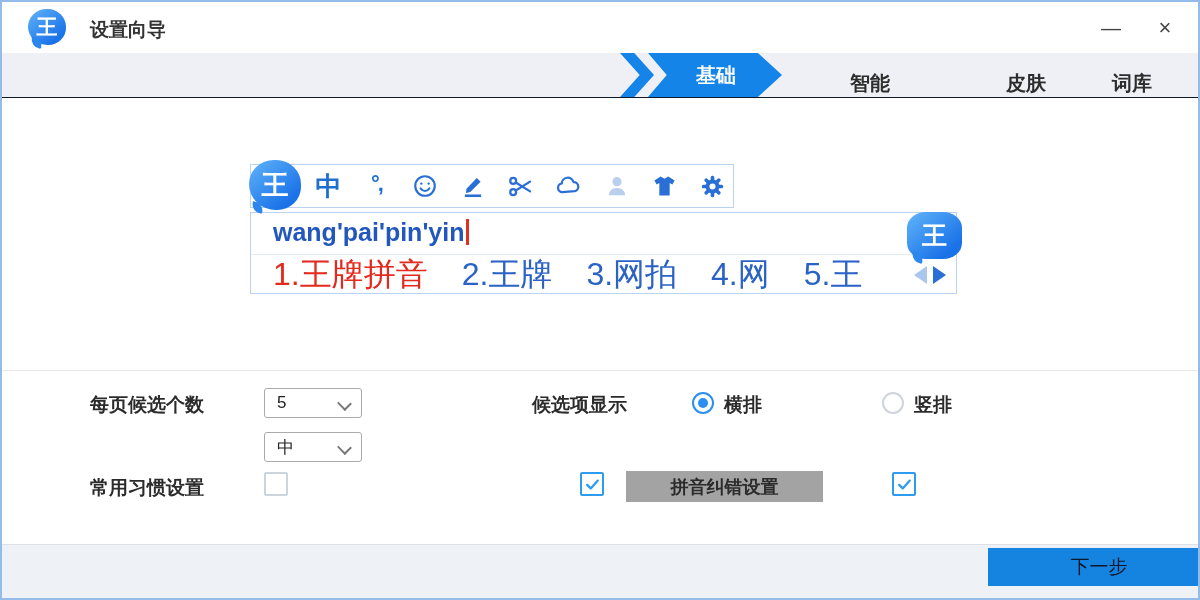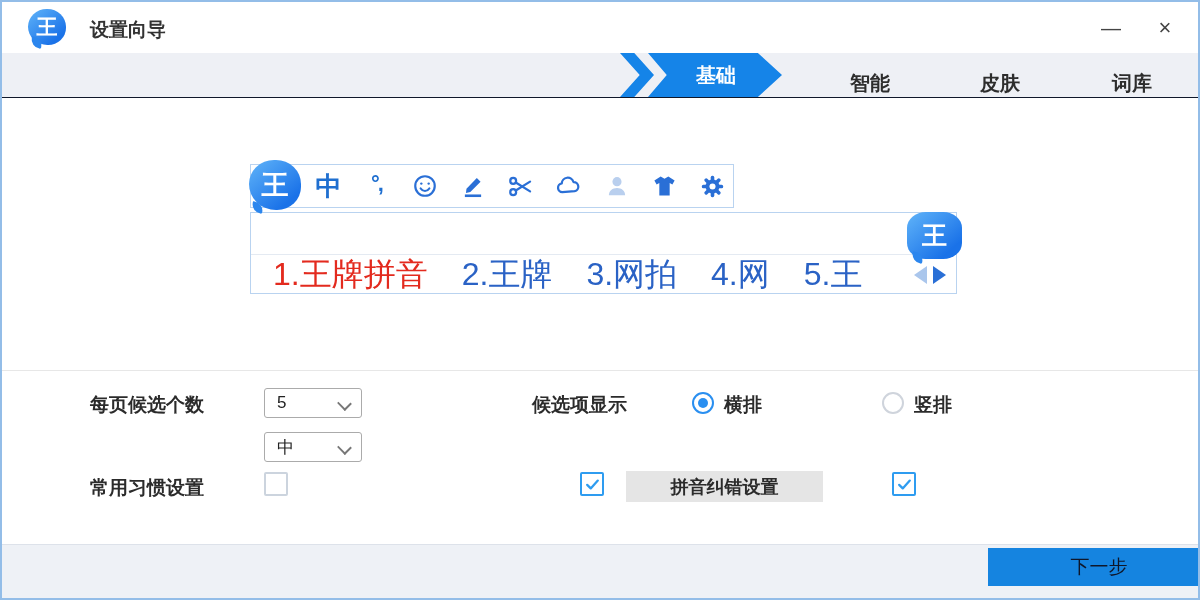--- a/index.html
+++ b/index.html
@@ -21,21 +21,21 @@
   
   .tabstrip{position:absolute;left:0;top:51px;right:0;height:44px;background:#eef0f5;border-bottom:1px solid #0f172a;}
   .tab-chevron{position:absolute;left:618px;top:0;width:34px;height:44px;background:#1584e8;
     clip-path:polygon(0 0,42% 0,100% 50%,42% 100%,0 100%,58% 50%);}
   .tab-banner{position:absolute;left:646px;top:0;width:134px;height:44px;background:#1584e8;
     clip-path:polygon(0 0,82% 0,100% 50%,82% 100%,0 100%,14% 50%);
     display:flex;align-items:center;justify-content:center;}
   .tab-banner span{color:#fff;font-size:20px;font-weight:bold;margin-left:2px;}
   .tab-item{position:absolute;top:0;height:60px;width:80px;display:flex;align-items:center;justify-content:center;
     font-size:20px;font-weight:bold;color:#2d2d2d;}
-  .tab-smart{left:828px;} .tab-skin{left:958px;text-align:right;} .tab-dict{left:1090px;}
+  .tab-smart{left:828px;} .tab-skin{left:984px;text-align:right;} .tab-dict{left:1090px;}
 
   
   .preview{position:absolute;left:0;top:96px;right:0;height:272px;background:#fff;}
   .ime-toolbar{position:absolute;left:248px;top:66px;width:484px;height:44px;box-sizing:border-box;
     background:#fff;border:1px solid #b9d3f0;}
   .toolbar-logo{position:absolute;left:-2px;top:-5px;width:52px;height:50px;border-radius:48% 48% 46% 52%;font-size:27px;z-index:2;}
   .toolbar-icons{position:absolute;left:64px;top:0;height:42px;display:flex;align-items:center;gap:21px;}
   .tb-ic{width:27px;height:27px;display:flex;align-items:center;justify-content:center;}
   .mode-char{font-size:26px;font-weight:bold;color:#1f6fd0;}
   .punct{font-size:22px;font-weight:bold;color:#1f6fd0;letter-spacing:-2px;margin-top:-4px;}
@@ -67,21 +67,21 @@
   .radio{position:absolute;width:22px;height:22px;border-radius:50%;box-sizing:border-box;background:#fff;}
   .radio.sel{border:2px solid #2a8ff0;}
   .radio.sel::after{content:"";position:absolute;left:4px;top:4px;width:10px;height:10px;border-radius:50%;background:#2a8ff0;}
   .radio.unsel{border:2px solid #cfd4dc;}
   .cb{position:absolute;width:24px;height:24px;box-sizing:border-box;border-radius:2px;background:#fff;
     display:flex;align-items:center;justify-content:center;}
   .cb.off{border:2px solid #ccd4de;}
   .cb.on{border:2px solid #2e9cf0;}
   .btn{position:absolute;height:31px;display:flex;align-items:center;justify-content:center;font-size:18px;font-weight:bold;}
   .btn-disabled{background:#eef1f6;color:#b4bcc9;}
-  .btn-grey{background:#e5e5e5;color:#2b2b2b;}
+  .btn-grey{background:#a3a3a3;color:#2b2b2b;}
 
   
   .footer{position:absolute;left:0;top:542px;right:0;height:58px;background:#eef1f6;border-top:1px solid #dde2ea;}
   .next-btn{position:absolute;left:986px;top:3px;width:222px;height:38px;background:#1584e0;color:#0f172a;
     font-size:19px;display:flex;align-items:center;justify-content:center;cursor:default;}
 </style>
 </head>
 <body>
 
 <div class="window">
@@ -172,20 +172,23 @@
               <circle cx="12" cy="12" r="6.2"></circle>
             </g>
             <circle cx="12" cy="12" r="2.7" fill="#fff"></circle>
           </svg>
         </span>
       </div>
     </div>
 
     <div class="cand-window">
       <div class="comp-row">
+        <div class="comp-text">
+          <span>wang'pai'pin'yin</span><span class="caret"></span>
+        </div>
         <div class="bubble ime-badge">
           <span>王</span>
         </div>
       </div>
       <div class="cand-row">
         <span class="cand-hl">1.王牌拼音</span>
         <span>2.王牌</span>
         <span>3.网拍</span>
         <span>4.网</span>
         <span>5.王</span>

